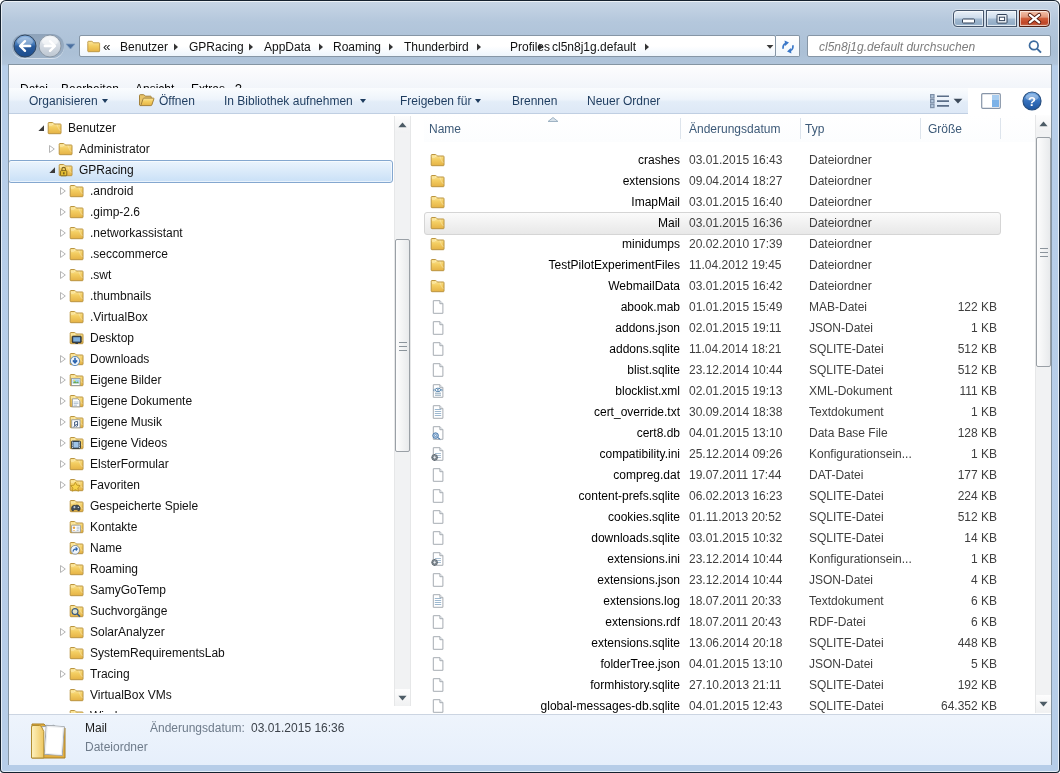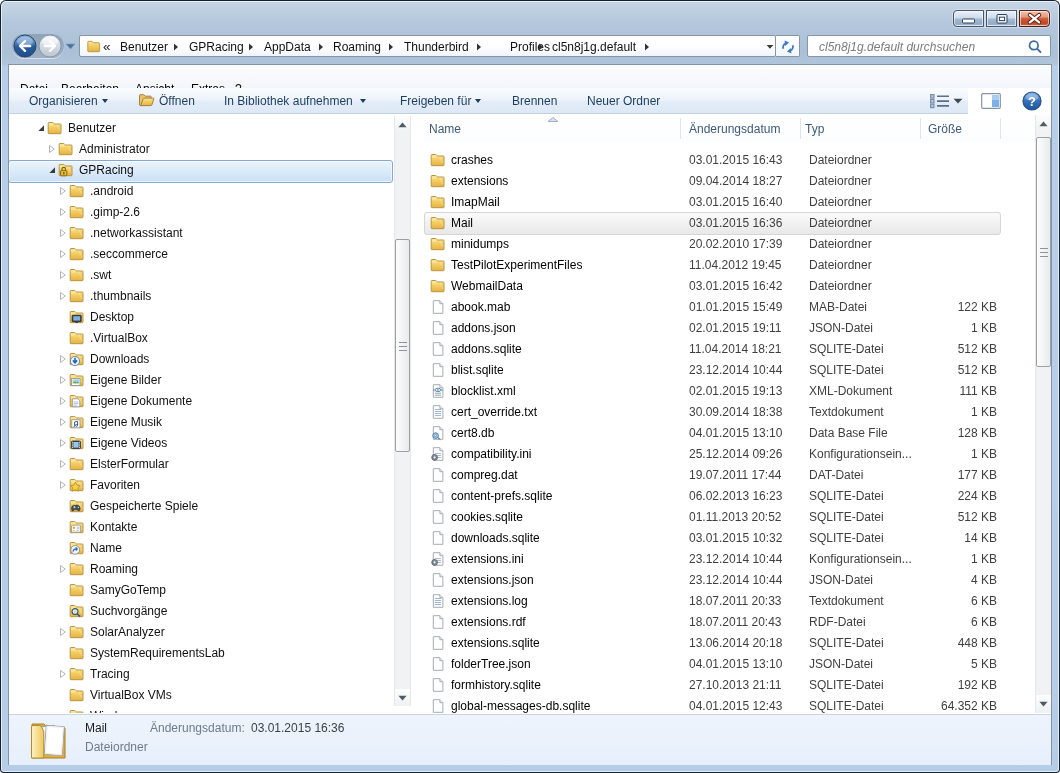--- a/index.html
+++ b/index.html
@@ -63,21 +63,21 @@
 
 #list { position:absolute; left:415px; top:0; width:611px; height:598px; }
 #lheader { position:absolute; left:0; top:0; width:611px; height:27px;
   background:linear-gradient(180deg,#fff,#fcfdfe); color:#3d5a78; }
 #lheader .hsep { position:absolute; top:3px; width:1px; height:21px; background:#dde4ec; }
 .hlbl { position:absolute; top:7px; }
 #lbody { position:absolute; left:0; top:34px; width:611px; }
 .frow { position:relative; height:21px; display:flex; align-items:center; white-space:nowrap; }
 .frow.sel::before { content:""; position:absolute; left:0; top:0; width:575px; height:21px; border-radius:3px;
   background:linear-gradient(180deg,#fbfbfb 0%,#f1f1f1 50%,#e8e8e8 100%); border:1px solid #d5d5d5; }
-.c-name { flex:none; width:256px; display:flex; align-items:center; position:relative; z-index:1; overflow:hidden; }
+.c-name { flex:none; width:256px; display:flex; align-items:center; position:relative; z-index:1; overflow:hidden;justify-content:space-between; }
 .fico { flex:none; margin-left:6px; }
 .fname { margin-left:5px; color:#000; }
 .c-date { flex:none; width:120px; padding-left:9px; color:#3f3f3f; position:relative; z-index:1; }
 .c-typ { flex:none; width:120px; padding-left:9px; color:#3f3f3f; position:relative; z-index:1; }
 .c-size { flex:none; width:77px; text-align:right; color:#3f3f3f; position:relative; z-index:1; }
 #listscroll { position:absolute; left:1026px; top:0; width:17px; height:598px; }
 
 .sb { background:#f1f2f3; border-left:1px solid #e6e7e8; border-right:1px solid #e6e7e8; position:relative; }
 .sbtn { position:absolute; left:0; width:15px; height:17px; background:linear-gradient(180deg,#fdfdfd,#f0f1f2);
   display:flex; align-items:center; justify-content:center; }
@@ -460,40 +460,40 @@
 <div class="trow">
             <span class="tind" style="width:50px"></span>
             <span class="texp">
               <svg width="8" height="10" viewBox="0 0 8 10"></svg>
             </span>
             <span class="tico">
               <svg width="16" height="16" viewBox="0 0 16 16">
                 <path d="M1.2 4.6 L1.2 3.2 Q1.2 2.5 1.9 2.5 L5.6 2.5 Q6.1 2.5 6.4 2.9 L7.3 4 L13.4 4 Q14 4 14 4.7 L14 13 Q14 13.7 13.4 13.7 L1.9 13.7 Q1.2 13.7 1.2 13 Z" fill="url(#fold)" stroke="#ba9440" stroke-width="1"></path>
                 <path d="M2 5 L4.6 5 Q5.2 5 5.5 4.6 L6.3 3.4" fill="none" stroke="#fdf2c0" stroke-width="0.9" opacity="0.9"></path>
                 <path d="M9.8 4.4 Q11.3 9 13.6 11.2" fill="none" stroke="#fff" stroke-width="1.1" opacity="0.25"></path>
+              </svg>
+            </span>
+            <span class="tname">.VirtualBox</span>
+          </div>
+<div class="trow">
+            <span class="tind" style="width:50px"></span>
+            <span class="texp">
+              <svg width="8" height="10" viewBox="0 0 8 10"></svg>
+            </span>
+            <span class="tico">
+              <svg width="16" height="16" viewBox="0 0 16 16">
+                <path d="M1.2 4.6 L1.2 3.2 Q1.2 2.5 1.9 2.5 L5.6 2.5 Q6.1 2.5 6.4 2.9 L7.3 4 L13.4 4 Q14 4 14 4.7 L14 13 Q14 13.7 13.4 13.7 L1.9 13.7 Q1.2 13.7 1.2 13 Z" fill="url(#fold)" stroke="#ba9440" stroke-width="1"></path>
+                <path d="M2 5 L4.6 5 Q5.2 5 5.5 4.6 L6.3 3.4" fill="none" stroke="#fdf2c0" stroke-width="0.9" opacity="0.9"></path>
+                <path d="M9.8 4.4 Q11.3 9 13.6 11.2" fill="none" stroke="#fff" stroke-width="1.1" opacity="0.25"></path>
                 <rect x="3.2" y="6.2" width="9" height="6.4" rx="0.6" fill="#27364a" stroke="#1a2434" stroke-width="0.8"></rect>
                 <rect x="4.2" y="7.2" width="7" height="4.4" fill="#7fb0dd"></rect>
                 <rect x="6.4" y="12.6" width="2.6" height="1.4" fill="#33414f"></rect>
               </svg>
             </span>
             <span class="tname">Desktop</span>
-          </div>
-<div class="trow">
-            <span class="tind" style="width:50px"></span>
-            <span class="texp">
-              <svg width="8" height="10" viewBox="0 0 8 10"></svg>
-            </span>
-            <span class="tico">
-              <svg width="16" height="16" viewBox="0 0 16 16">
-                <path d="M1.2 4.6 L1.2 3.2 Q1.2 2.5 1.9 2.5 L5.6 2.5 Q6.1 2.5 6.4 2.9 L7.3 4 L13.4 4 Q14 4 14 4.7 L14 13 Q14 13.7 13.4 13.7 L1.9 13.7 Q1.2 13.7 1.2 13 Z" fill="url(#fold)" stroke="#ba9440" stroke-width="1"></path>
-                <path d="M2 5 L4.6 5 Q5.2 5 5.5 4.6 L6.3 3.4" fill="none" stroke="#fdf2c0" stroke-width="0.9" opacity="0.9"></path>
-                <path d="M9.8 4.4 Q11.3 9 13.6 11.2" fill="none" stroke="#fff" stroke-width="1.1" opacity="0.25"></path>
-              </svg>
-            </span>
-            <span class="tname">.VirtualBox</span>
           </div>
 <div class="trow">
             <span class="tind" style="width:50px"></span>
             <span class="texp">
               <svg width="8" height="10" viewBox="0 0 8 10">
                 <path d="M1.5 1.5 L6.3 5 L1.5 8.5 Z" fill="#fff" stroke="#b5b5b5" stroke-width="1"></path>
               </svg>
             </span>
             <span class="tico">
               <svg width="16" height="16" viewBox="0 0 16 16">

